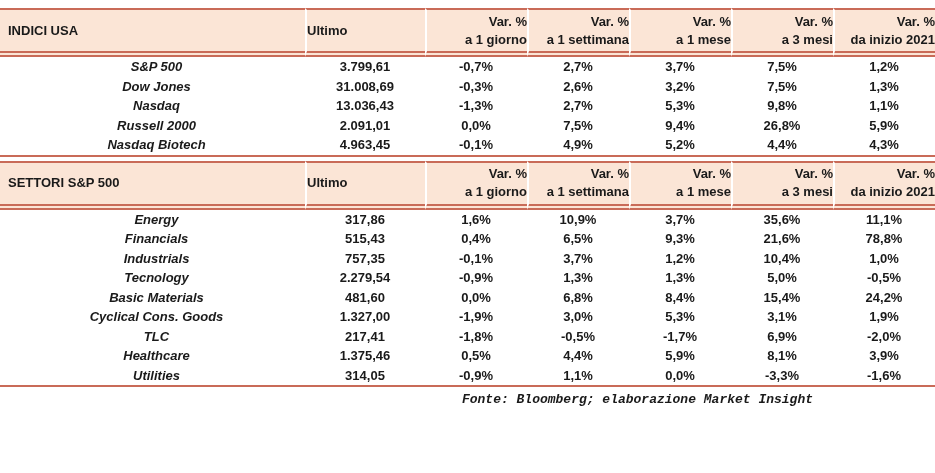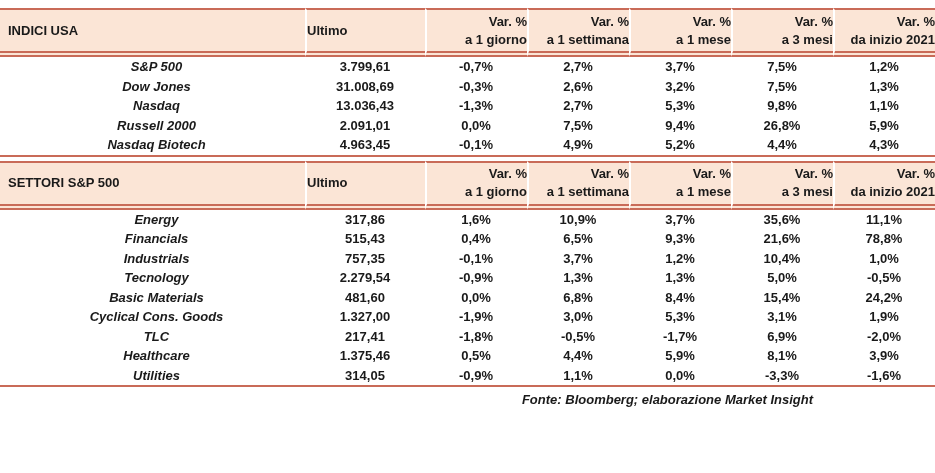--- a/index.html
+++ b/index.html
@@ -62,20 +62,21 @@
   td.val-cell { text-align: center; }
 
   .footer-note {
     margin-top: 4px;
     padding-right: 3px;
     text-align: right;
     font-size: 13px;
     font-weight: bold;
     font-style: italic;
     line-height: 17px;
+    font-family: Liberation Mono, monospace;
   }
 </style>
 </head>
 <body>
 
 <div class="report">
 
   <table class="section-table">
     <colgroup>
       <col style="width:305px">

